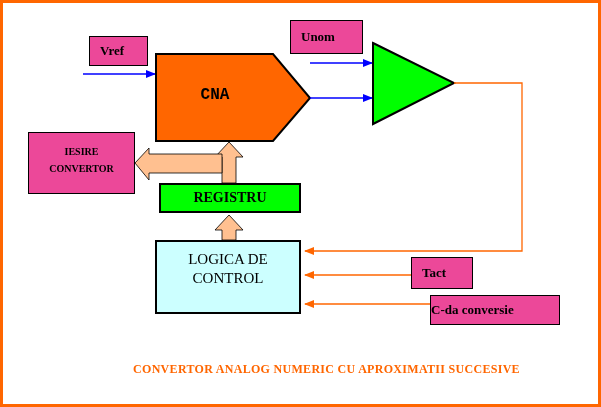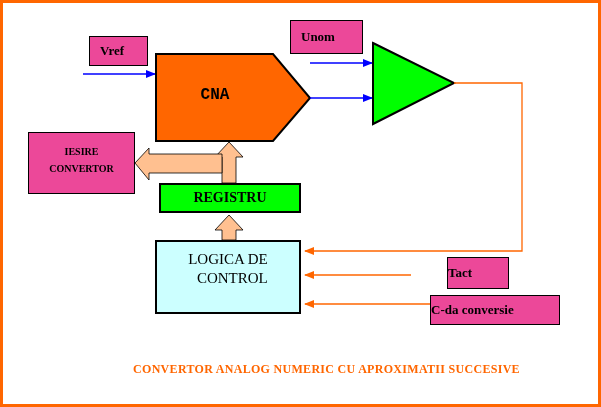--- a/index.html
+++ b/index.html
@@ -48,38 +48,38 @@
   <polygon points="222,240 222,230 215,230 229,215 243,230 236,230 236,240" fill="#ffc090" stroke="#000" stroke-width="0.8"></polygon>
 </svg>
 
 <div style="position:absolute;left:156px;top:86px;width:118px;text-align:center;font-weight:bold;font-size:16px;color:#000;font-family:Liberation Mono, monospace;">CNA</div>
 
 <div class="blk" style="left:159px;top:183px;width:142px;height:30px;background:#00ff00;font-size:14px;">
   <span>REGISTRU</span>
 </div>
 
 <div class="blk" style="left:155px;top:240px;width:146px;height:74px;background:#ccffff;font-size:15px;font-weight:normal;align-items:flex-start;padding-top:8px;">
-  <div style="line-height:19px;text-align:right;">
+  <div style="line-height:19px;">
     <div>LOGICA DE</div>
     <div>CONTROL</div>
   </div>
 </div>
 
 <div class="label" style="left:83px;top:36px;width:59px;height:30px;padding-left:10px;margin-left:6px;">
   <span>Vref</span>
 </div>
 <div class="label" style="left:290px;top:20px;width:73px;height:34px;padding-left:10px;">
   <span>Unom</span>
 </div>
 <div class="label" style="left:28px;top:132px;width:107px;height:62px;justify-content:center;text-align:center;font-size:10px;align-items:flex-start;padding-top:10px;">
   <div style="line-height:17px;">
     <div>IESIRE</div>
     <div>CONVERTOR</div>
   </div>
 </div>
-<div class="label" style="left:411px;top:257px;width:62px;height:32px;margin-left:36px;">
+<div class="label" style="left:411px;top:257px;width:62px;height:32px;padding-left:10px;">
   <span>Tact</span>
 </div>
 <div class="label" style="left:430px;top:295px;width:130px;height:30px;">
   <span>C-da conversie</span>
 </div>
 
 <div class="caption">CONVERTOR ANALOG NUMERIC CU APROXIMATII SUCCESIVE</div>
 
 </body></html>

